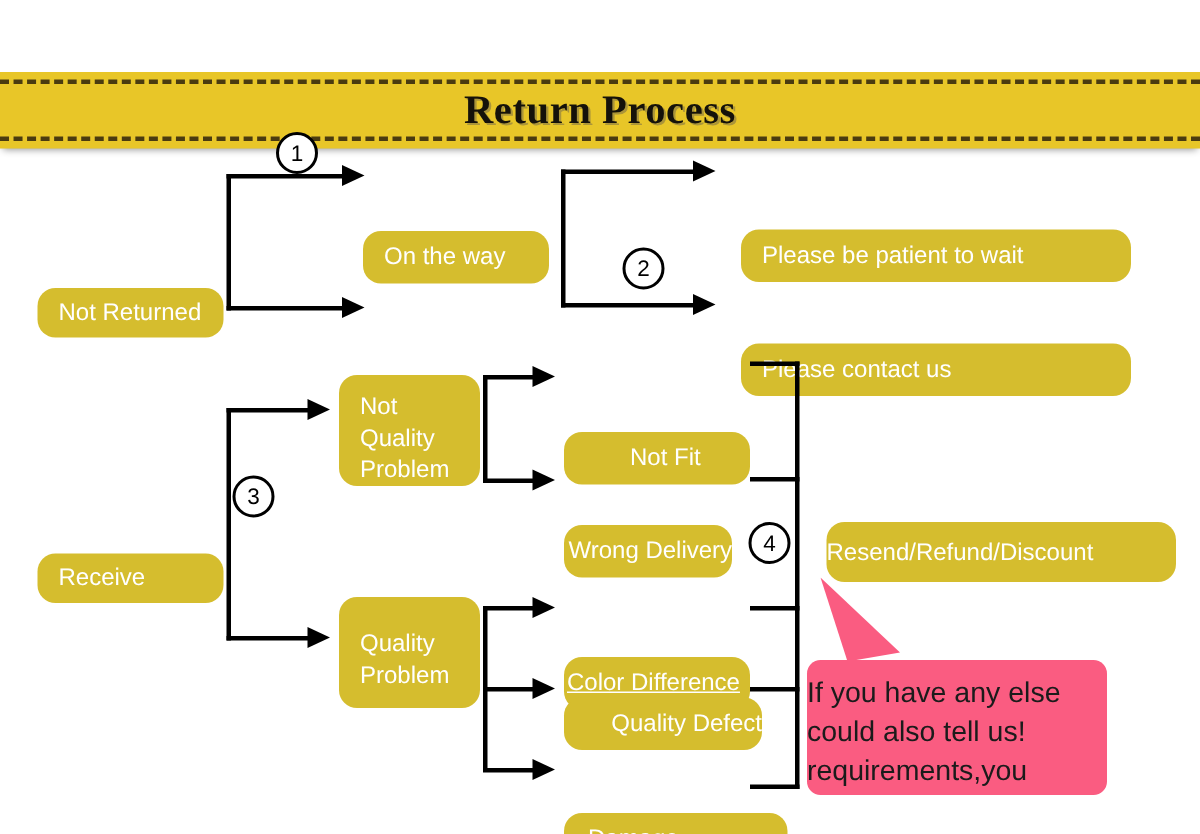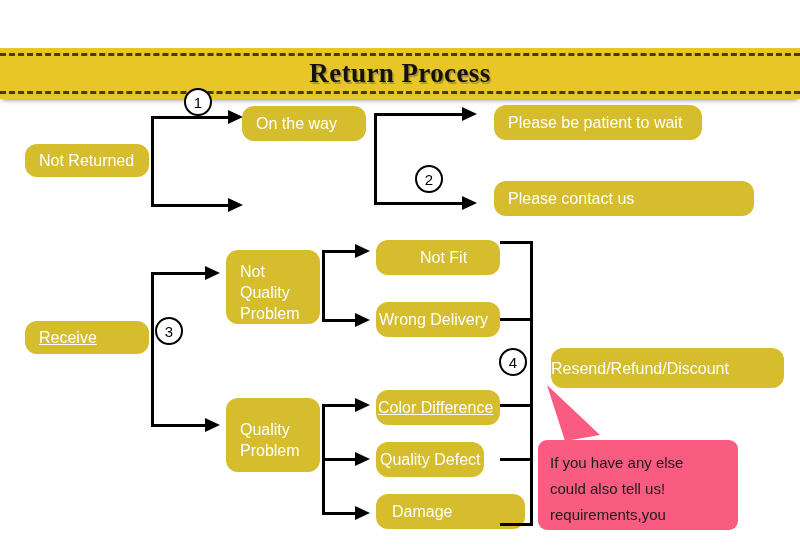--- a/index.html
+++ b/index.html
@@ -59,21 +59,21 @@
     background: #d5bd2e;
     border-radius: 12px;
     color: #ffffff;
     font-size: 16px;
     line-height: 21px;
     box-sizing: border-box;
     display: flex;
     align-items: center;
     white-space: nowrap;
   }
-  .node.pad-left { padding-left: 14px; }
+  .node.pad-left { padding-left: 14px; margin-top: 48px; }
   .node.center { justify-content: flex-start; }
   .node.multi { white-space: normal; display: block; padding: 11px 0 0 14px; }
 
   
   .ln {
     position: absolute;
     background: #000000;
   }
   .hline { height: 3px; }
   .vline { width: 3px; }
@@ -103,23 +103,23 @@
   }
 
   
   #callout-bubble {
     position: absolute;
     left: 538px; top: 440px;
     width: 200px; height: 90px;
     background: #fa5c81;
     border-radius: 9px;
     box-sizing: border-box;
-    padding: 10px 12px 0 12px;
+    padding: 10px 12px 0 0;
     color: #1b1b1b;
-    font-size: 15px;
+    font-size: 19px;
     line-height: 26px;
     z-index: 7;
   }
   #callout-tail {
     position: absolute;
     left: 543px; top: 385px;
     width: 60px; height: 62px;
     z-index: 6;
   }
 </style>
@@ -152,28 +152,28 @@
 
 
   <div class="ln vline" style="left:374px; top:113px; height:92px;"></div>
   <div class="ln hline" style="left:374px; top:113px; width:96px;"></div>
   <div class="arrow" style="left:462px; top:107px;"></div>
   <div class="ln hline" style="left:374px; top:202px; width:96px;"></div>
   <div class="arrow" style="left:462px; top:196px;"></div>
 
   <div class="step-marker" style="left:415px; top:165px;">2</div>
 
-  <div class="node pad-left" style="left:494px; top:105px; width:208px; height:35px;">
+  <div class="node pad-left" style="left:494px; top:105px; width:260px; height:35px;">
     <span>Please be patient to wait</span>
   </div>
   <div class="node pad-left" style="left:494px; top:181px; width:260px; height:35px;">
     <span>Please contact us</span>
   </div>
 
-  <div class="node pad-left" style="left:25px; top:321px; width:124px; height:33px;text-decoration:underline;">
+  <div class="node pad-left" style="left:25px; top:321px; width:124px; height:33px;">
     <span>Receive</span>
   </div>
 
   <div class="ln vline" style="left:151px; top:272px; height:155px;"></div>
   <div class="ln hline" style="left:151px; top:272px; width:62px;"></div>
   <div class="arrow" style="left:205px; top:266px;"></div>
   <div class="ln hline" style="left:151px; top:424px; width:62px;"></div>
   <div class="arrow" style="left:205px; top:418px;"></div>
 
   <div class="step-marker" style="left:155px; top:317px;">3</div>
@@ -199,27 +199,27 @@
   <div class="ln hline" style="left:322px; top:404px; width:41px;"></div>
   <div class="arrow" style="left:355px; top:398px;"></div>
   <div class="ln hline" style="left:322px; top:458px; width:41px;"></div>
   <div class="arrow" style="left:355px; top:452px;"></div>
   <div class="ln hline" style="left:322px; top:512px; width:41px;"></div>
   <div class="arrow" style="left:355px; top:506px;"></div>
 
   <div class="node pad-left" style="left:376px; top:240px; width:124px; height:35px;padding-left:44px;">
     <span>Not Fit</span>
   </div>
-  <div class="node pad-left" style="left:376px; top:302px; width:124px; height:35px; padding-left:3px;">
+  <div class="node pad-left" style="left:376px; top:302px; width:112px; height:35px; padding-left:3px;">
     <span>Wrong Delivery</span>
   </div>
   <div class="node pad-left" style="left:376px; top:390px; width:124px; height:35px; padding-left:2px;text-decoration:underline;">
     <span>Color Difference</span>
   </div>
-  <div class="node pad-left" style="left:376px; top:442px; width:108px; height:35px; padding-left:4px;">
+  <div class="node pad-left" style="left:376px; top:417px; width:132px; height:35px; padding-left:4px;justify-content:flex-end;">
     <span>Quality Defect</span>
   </div>
   <div class="node pad-left" style="left:376px; top:494px; width:149px; height:35px; padding-left:16px;">
     <span>Damage</span>
   </div>
 
   <div class="ln vline" style="left:530px; top:241px; height:285px;"></div>
   <div class="ln hline" style="left:500px; top:241px; width:33px;"></div>
   <div class="ln hline" style="left:500px; top:318px; width:33px;"></div>
   <div class="ln hline" style="left:500px; top:404px; width:33px;"></div>

